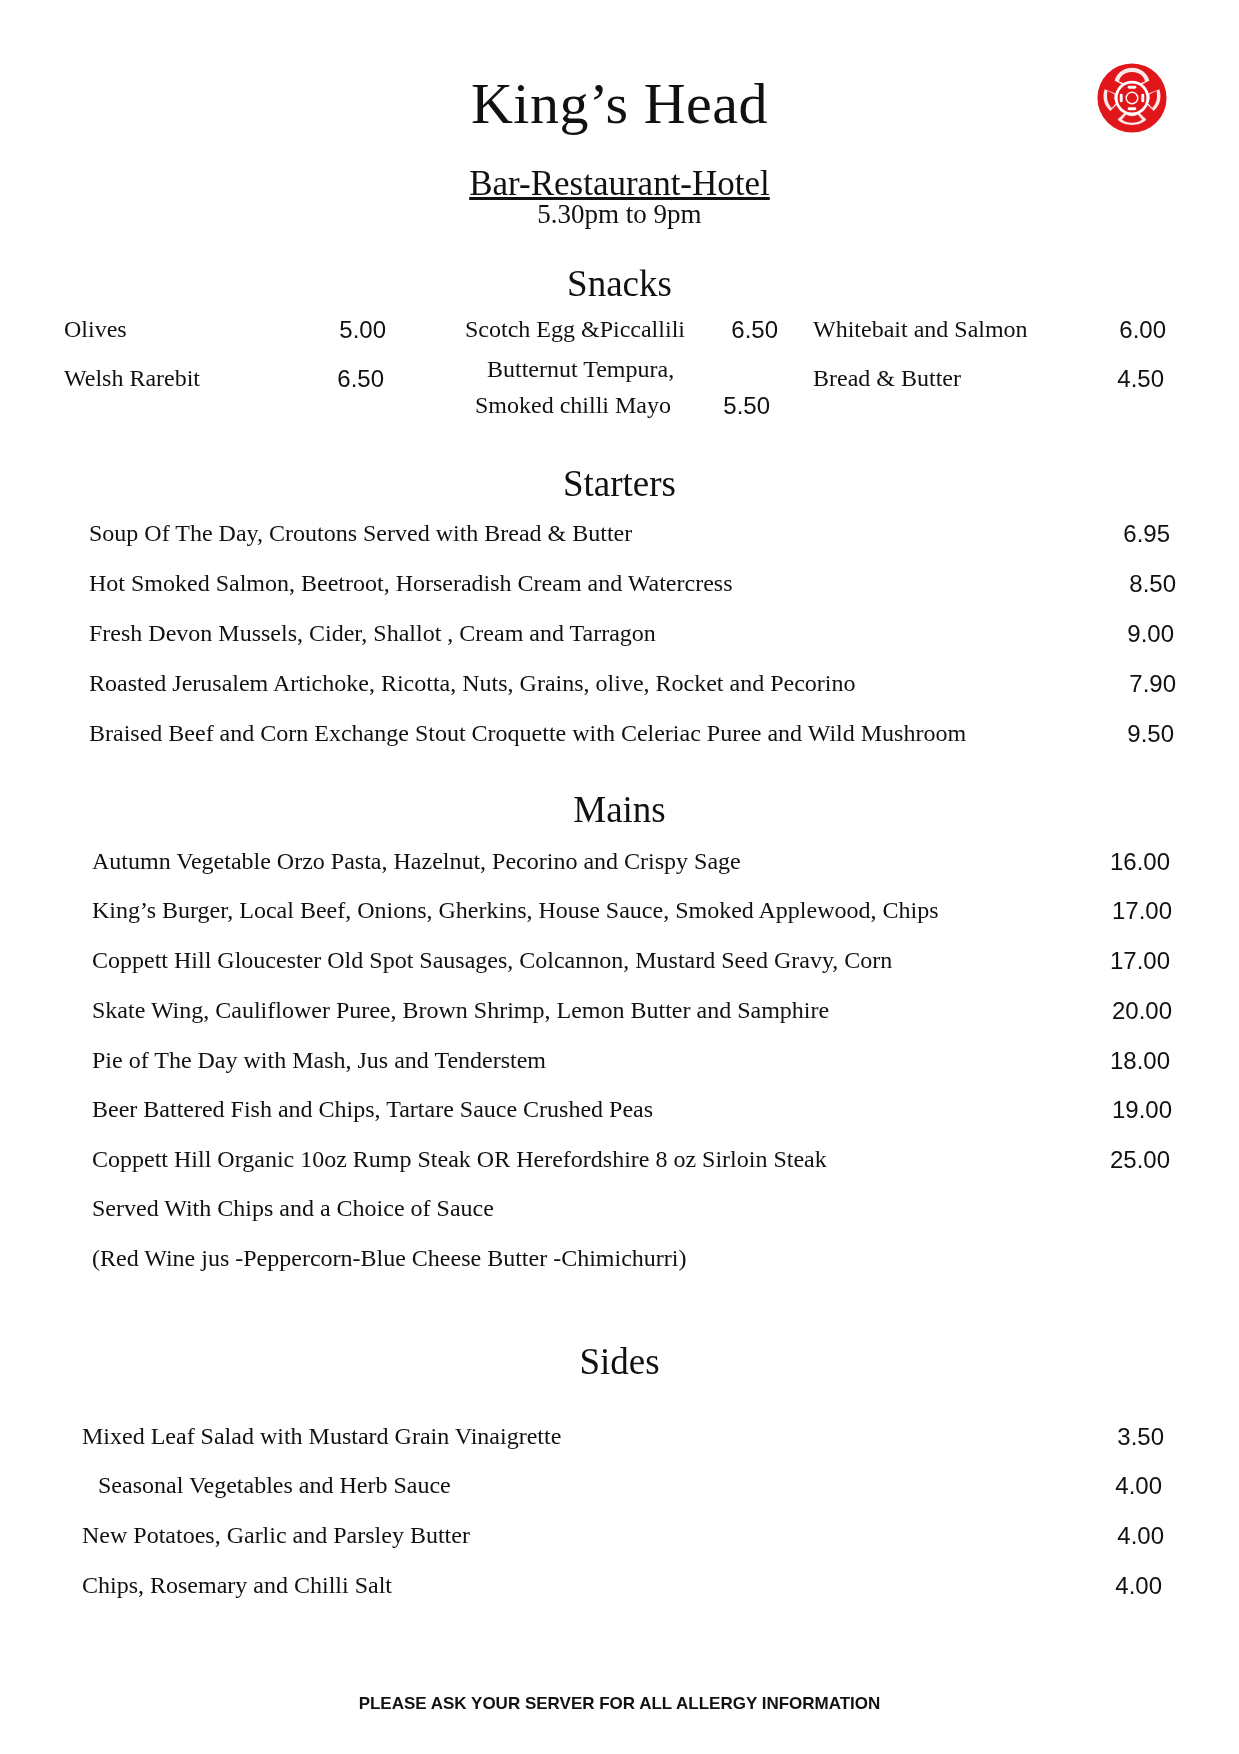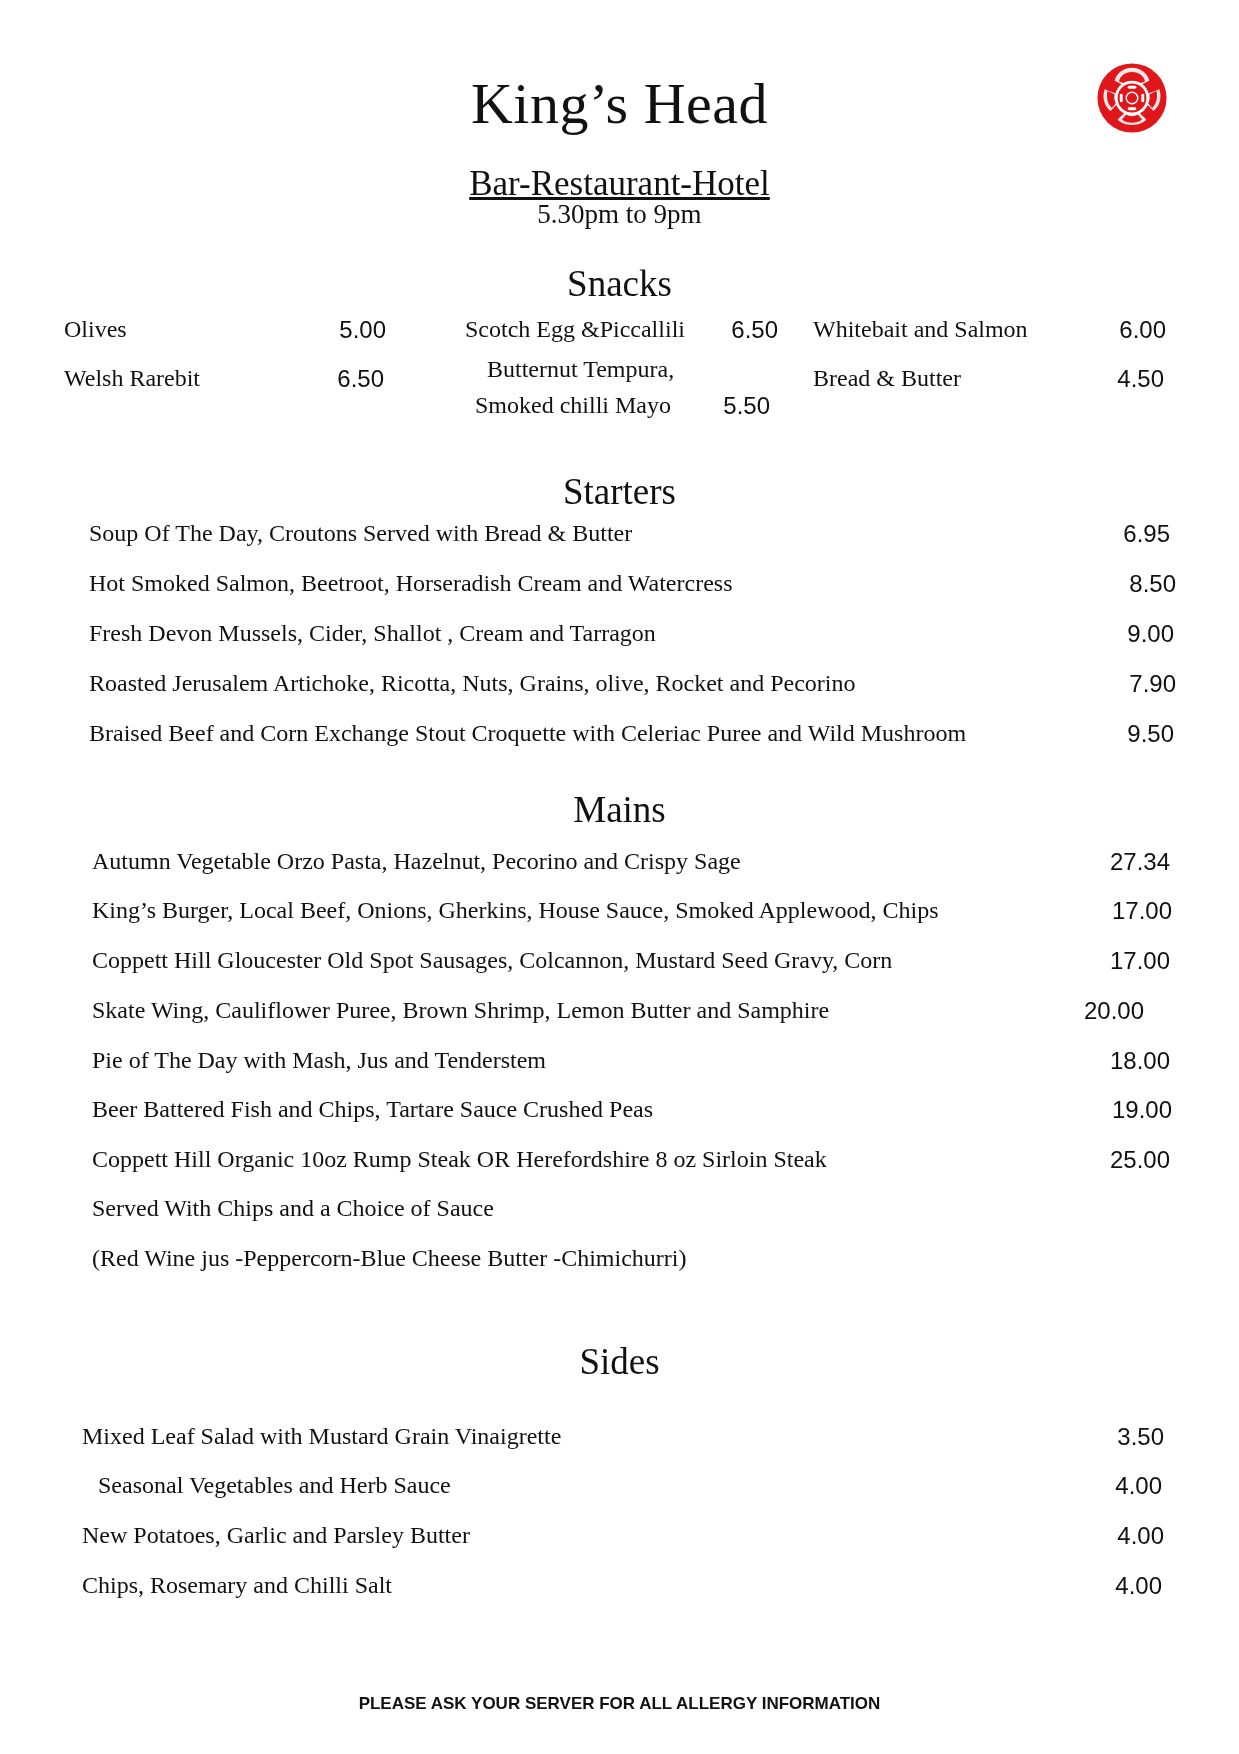--- a/index.html
+++ b/index.html
@@ -68,50 +68,50 @@
 <div class="abs item" style="left:487px; top:356px;">Butternut Tempura,</div>
 <div class="abs item" style="left:475px; top:392px;">Smoked chilli Mayo</div>
 <div class="abs price" style="left:690px; top:392px;">5.50</div>
 
 <div class="abs item" style="left:813px; top:316px;">Whitebait and Salmon</div>
 <div class="abs price" style="left:1086px; top:316px;">6.00</div>
 
 <div class="abs item" style="left:813px; top:365px;">Bread &amp; Butter</div>
 <div class="abs price" style="left:1084px; top:365px;">4.50</div>
 
-<div class="abs center heading" style="top:462px;margin-top:8px;">Starters</div>
+<div class="abs center heading" style="top:462px;">Starters</div>
 
 <div class="abs item" style="left:89px; top:520px;">Soup Of The Day, Croutons Served with  Bread &amp; Butter</div>
 <div class="abs price" style="left:1090px; top:520px;">6.95</div>
 
 <div class="abs item" style="left:89px; top:570px;">Hot Smoked Salmon, Beetroot, Horseradish Cream and Watercress</div>
 <div class="abs price" style="left:1096px; top:570px;">8.50</div>
 
 <div class="abs item" style="left:89px; top:620px;">Fresh Devon Mussels, Cider, Shallot , Cream and Tarragon</div>
 <div class="abs price" style="left:1094px; top:620px;">9.00</div>
 
 <div class="abs item" style="left:89px; top:670px;">Roasted Jerusalem Artichoke, Ricotta, Nuts, Grains, olive, Rocket and Pecorino</div>
 <div class="abs price" style="left:1096px; top:670px;">7.90</div>
 
 <div class="abs item" style="left:89px; top:720px;">Braised Beef and Corn Exchange Stout Croquette with  Celeriac Puree and Wild Mushroom</div>
 <div class="abs price" style="left:1094px; top:720px;">9.50</div>
 
 <div class="abs center heading" style="top:788px;">Mains</div>
 
 <div class="abs item" style="left:92px; top:848px;">Autumn Vegetable Orzo Pasta, Hazelnut, Pecorino and Crispy Sage</div>
-<div class="abs price" style="left:1090px; top:848px;">27.34</div>
+<div class="abs price" style="left:1090px; top:848px;">16.00</div>
 
 <div class="abs item" style="left:92px; top:897px;">King’s Burger, Local Beef, Onions, Gherkins, House Sauce, Smoked Applewood, Chips</div>
 <div class="abs price" style="left:1092px; top:897px;">17.00</div>
 
 <div class="abs item" style="left:92px; top:947px;">Coppett Hill Gloucester Old Spot Sausages, Colcannon, Mustard Seed Gravy, Corn</div>
 <div class="abs price" style="left:1090px; top:947px;">17.00</div>
 
 <div class="abs item" style="left:92px; top:997px;">Skate Wing, Cauliflower Puree, Brown Shrimp, Lemon Butter  and Samphire</div>
-<div class="abs price" style="left:1064px; top:997px;">20.00</div>
+<div class="abs price" style="left:1092px; top:997px;">20.00</div>
 
 <div class="abs item" style="left:92px; top:1047px;">Pie of The Day with Mash, Jus and Tenderstem</div>
 <div class="abs price" style="left:1090px; top:1047px;">18.00</div>
 
 <div class="abs item" style="left:92px; top:1096px;">Beer Battered Fish and Chips, Tartare Sauce Crushed Peas</div>
 <div class="abs price" style="left:1092px; top:1096px;">19.00</div>
 
 <div class="abs item" style="left:92px; top:1146px;">Coppett Hill Organic 10oz  Rump Steak   OR   Herefordshire 8 oz Sirloin Steak</div>
 <div class="abs price" style="left:1090px; top:1146px;">25.00</div>
 

